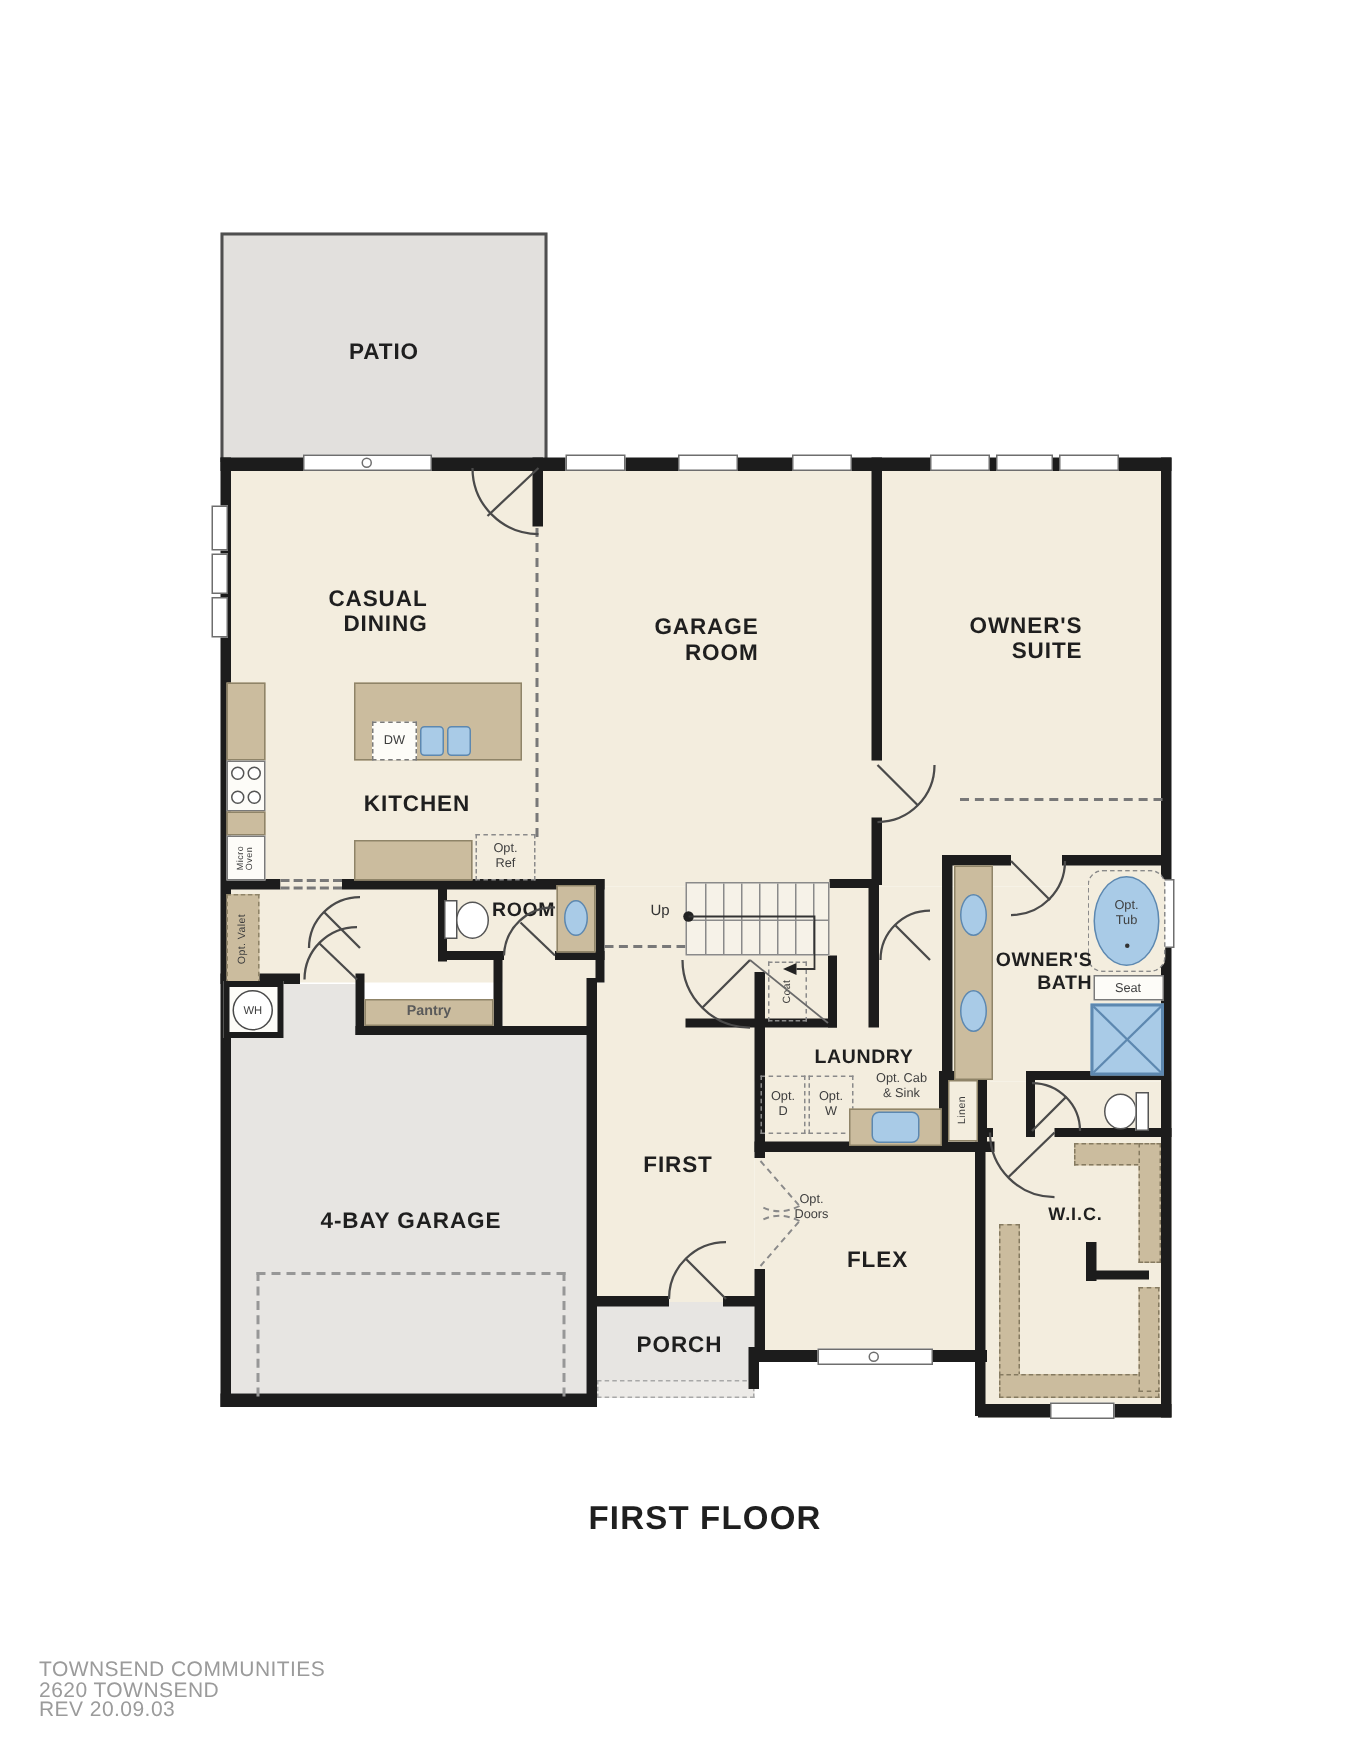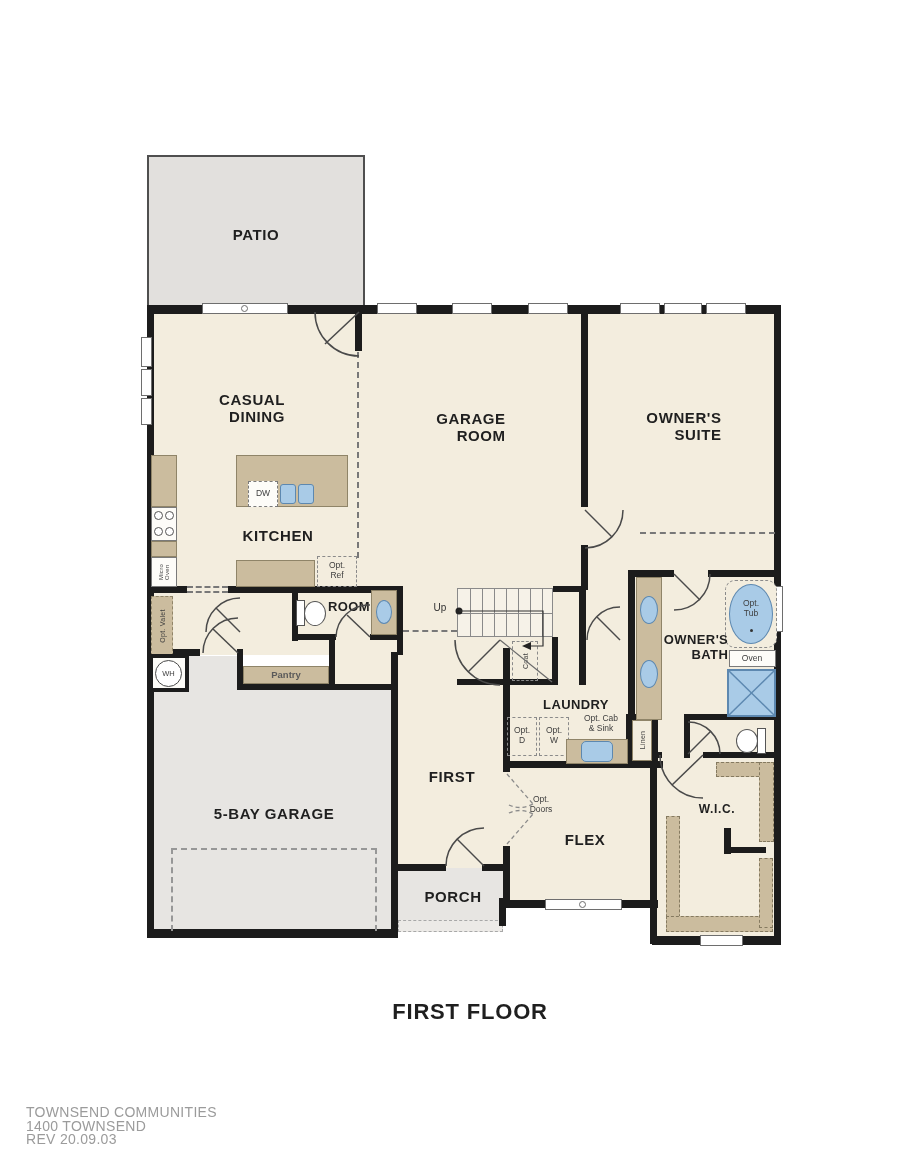--- a/index.html
+++ b/index.html
@@ -193,21 +193,21 @@
 
   <div class="cab" style="left:636px;top:577px;width:26px;height:143px;"></div>
   <div class="blue" style="left:640px;top:596px;width:18px;height:28px;border-radius:50%;"></div>
   <div class="blue" style="left:640px;top:660px;width:18px;height:28px;border-radius:50%;"></div>
   <div class="tub" style="left:725px;top:580px;width:52px;height:68px;"></div>
   <div class="blue" style="left:729px;top:584px;width:44px;height:60px;border-radius:50%;"></div>
   <div class="small" style="left:751px;top:609px;">Opt.
 Tub</div>
   <div class="dot" style="left:750px;top:629px;width:3px;height:3px;"></div>
   <div class="appliance" style="left:729px;top:650px;width:47px;height:17px;"></div>
-  <div class="small" style="left:752px;top:659px;">Oven</div>
+  <div class="small" style="left:752px;top:659px;">Seat</div>
   <div class="blue" style="left:727px;top:669px;width:49px;height:48px;border-width:2.5px;"></div>
 
   <div class="toilet-part" style="left:736px;top:729px;width:22px;height:24px;border-radius:50%;"></div>
   <div class="toilet-part" style="left:757px;top:728px;width:9px;height:26px;"></div>
 
   <div class="shelf" style="left:716px;top:762px;width:58px;height:15px;"></div>
   <div class="shelf" style="left:759px;top:762px;width:15px;height:80px;"></div>
   <div class="shelf" style="left:666px;top:816px;width:14px;height:116px;"></div>
   <div class="shelf" style="left:666px;top:916px;width:107px;height:16px;"></div>
   <div class="shelf" style="left:759px;top:858px;width:14px;height:70px;"></div>
@@ -222,29 +222,29 @@
 ROOM</div>
   <div class="lbl" style="left:684px;top:426px;">OWNER'S
 SUITE</div>
   <div class="lbl sm" style="left:349px;top:607px;">ROOM</div>
   <div class="lbl sm" style="left:696px;top:648px;">OWNER'S
 BATH</div>
   <div class="lbl sm" style="left:576px;top:705px;">LAUNDRY</div>
   <div class="lbl" style="left:452px;top:777px;">FIRST</div>
   <div class="lbl" style="left:585px;top:840px;">FLEX</div>
   <div class="lbl" style="left:453px;top:897px;">PORCH</div>
-  <div class="lbl" style="left:274px;top:814px;">5-BAY GARAGE</div>
+  <div class="lbl" style="left:274px;top:814px;">4-BAY GARAGE</div>
   <div class="lbl xs" style="left:717px;top:810px;">W.I.C.</div>
   <div class="small" style="left:541px;top:805px;">Opt.
 Doors</div>
   <div class="lbl big" style="left:470px;top:1012px;">FIRST FLOOR</div>
 
   <div class="footer" style="left:26px;top:1106px;">
     <div>TOWNSEND COMMUNITIES</div>
-    <div>1400 TOWNSEND</div>
+    <div>2620 TOWNSEND</div>
     <div>REV 20.09.03</div>
   </div>
 
   <svg class="overlay" width="900" height="1165" viewBox="0 0 900 1165">
     <g fill="none" stroke="#4a4a4a" stroke-width="1.5">
       <path d="M315,312 A44,44 0 0 0 359,356"></path>
       <path d="M359,312 L325,344"></path>
       <path d="M585,548 A38,38 0 0 0 623,510"></path>
       <path d="M585,510 L612,537"></path>
       <path d="M710,574 A36,36 0 0 1 674,610"></path>

